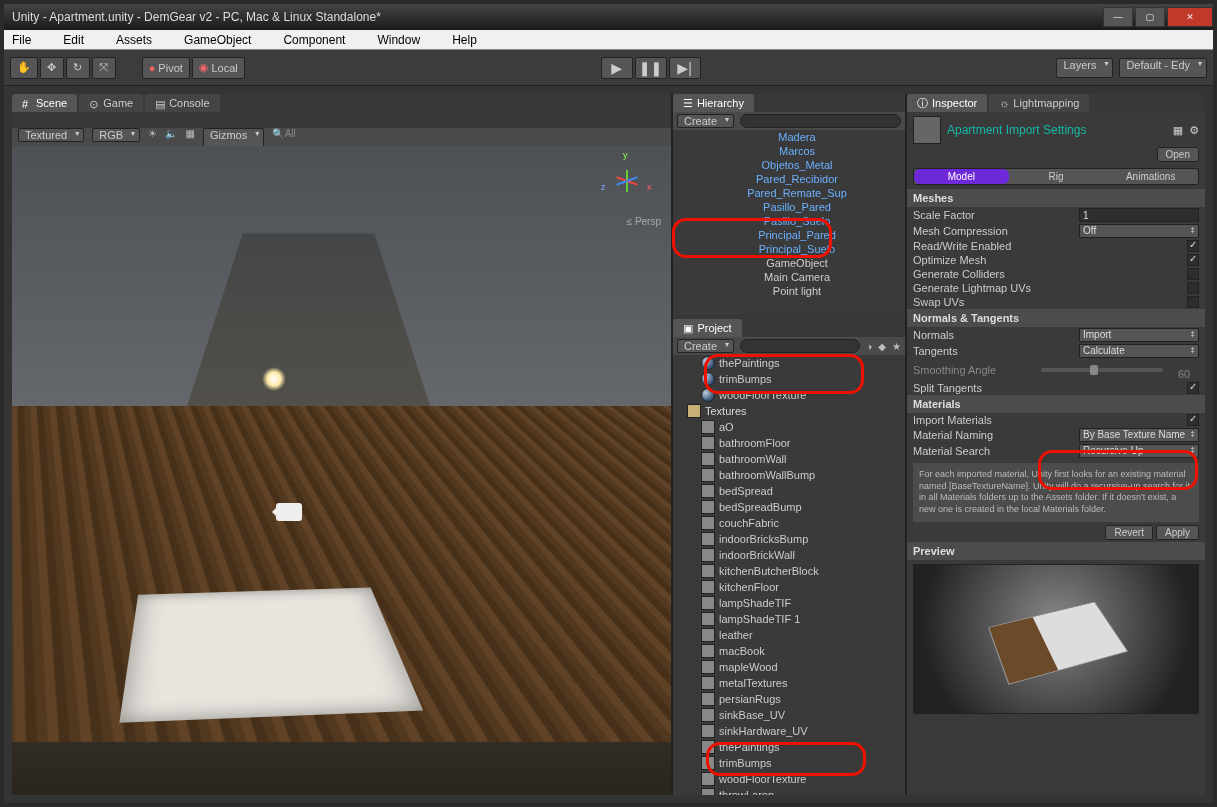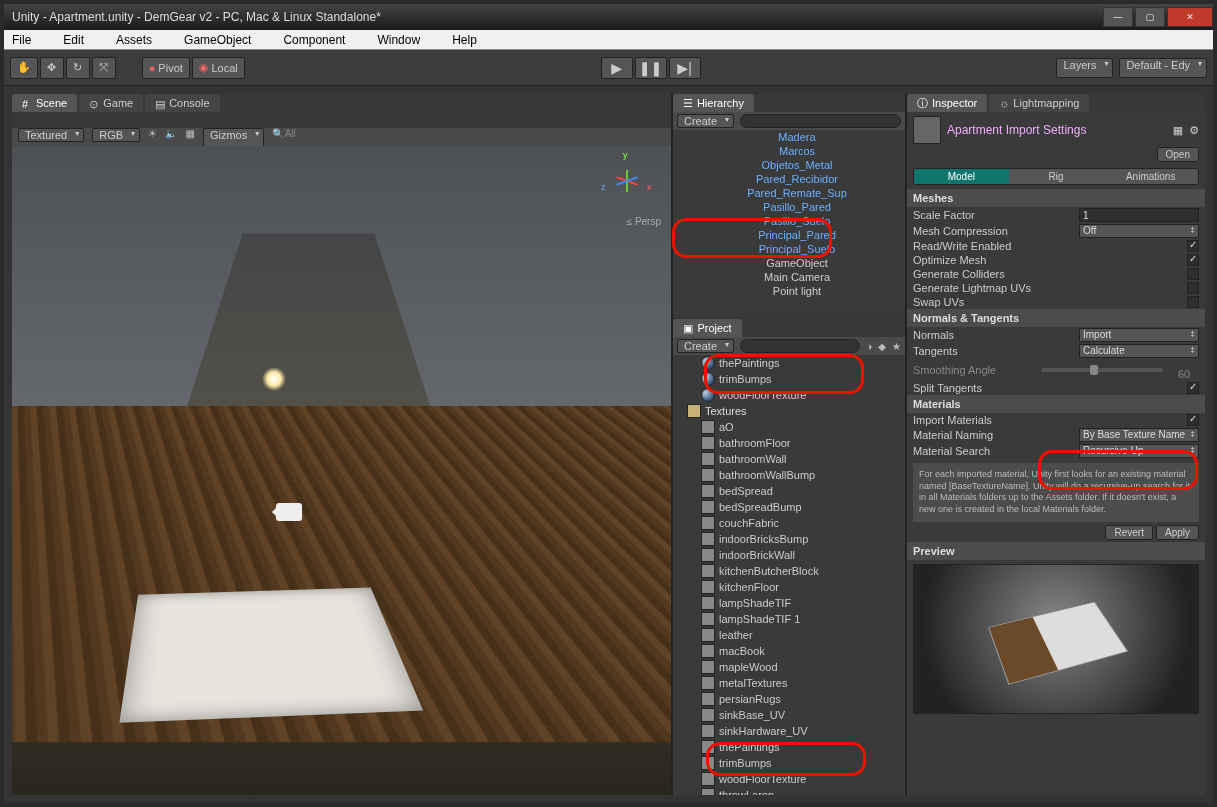--- a/index.html
+++ b/index.html
@@ -77,29 +77,29 @@
   .insp-row .lbl { flex:1; white-space:nowrap; overflow:hidden; text-overflow:ellipsis; }
   .insp-row .val { width:120px; }
   .insp-field { background:#2e2e2e; border:1px solid #222; color:#ddd; font-size:10px; height:14px; padding:0 3px; width:100%; }
   .insp-drop { background:#555; border:1px solid #222; color:#ddd; font-size:10px; height:14px; padding:0 3px; width:100%; position:relative; }
   .insp-drop::after { content:"‡"; position:absolute; right:3px; font-size:8px; }
   .chk { width:12px; height:12px; background:#2e2e2e; border:1px solid #222; display:inline-block; position:relative; }
   .chk.on::after { content:"✓"; color:#ddd; font-size:10px; position:absolute; top:-2px; left:1px; }
   .insp-btn { background:#555; border:1px solid #222; color:#ccc; font-size:10px; padding:1px 8px; border-radius:2px; }
   .tab-strip { display:flex; background:#555; border:1px solid #222; border-radius:3px; overflow:hidden; margin:4px 6px; }
   .tab-strip div { flex:1; text-align:center; font-size:10px; color:#ccc; padding:2px 0; }
-  .tab-strip div.on { background:#0f766e; color:#fff; }
+  .tab-strip div.on { background:#6d28d9; color:#fff;border-radius:6px; }
   .help-box { background:#4c4c4c; margin:4px 6px; padding:6px; font-size:9px; color:#bbb; line-height:1.3; }
   .preview { margin:4px 6px; }
   .preview-img { height:150px; background:radial-gradient(circle at 50% 40%, #888 0%, #222 80%); position:relative; border:1px solid #222; }
   .preview-img .mini { position:absolute; left:50%; top:50%; width:120px; height:80px; transform:translate(-50%,-50%) perspective(400px) rotateX(45deg) rotateZ(-20deg); background:linear-gradient(90deg,#6b4a2a 0 40%, #ddd 40% 100%); border:1px solid #999; }
 
   .title-row { display:flex; align-items:center; padding:4px 6px; gap:6px; }
   .title-row .ico { width:28px; height:28px; background:#666; border:1px solid #222; }
-  .title-row .ttl { flex:1; font-size:12px; color:#f0abfc; }
+  .title-row .ttl { flex:1; font-size:12px; color:#14b8a6; }
 
   
   .callout { position:absolute; border:3px solid #e10; border-radius:14px; pointer-events:none; z-index:50; }
   svg.arrows { position:absolute; inset:0; pointer-events:none; z-index:49; }
   .insp-top-tabs { display:flex; background:#383838; height:18px; }
   .insp-top-tabs .tab { font-size:11px; }
   .slider-row { display:flex; align-items:center; padding:1px 6px; gap:6px; font-size:11px; color:#888; }
   .slider-row .track { flex:1; height:4px; background:#555; position:relative; border-radius:2px; }
   .slider-row .knob { position:absolute; top:-3px; left:40%; width:8px; height:10px; background:#888; border-radius:2px; }
 </style>

